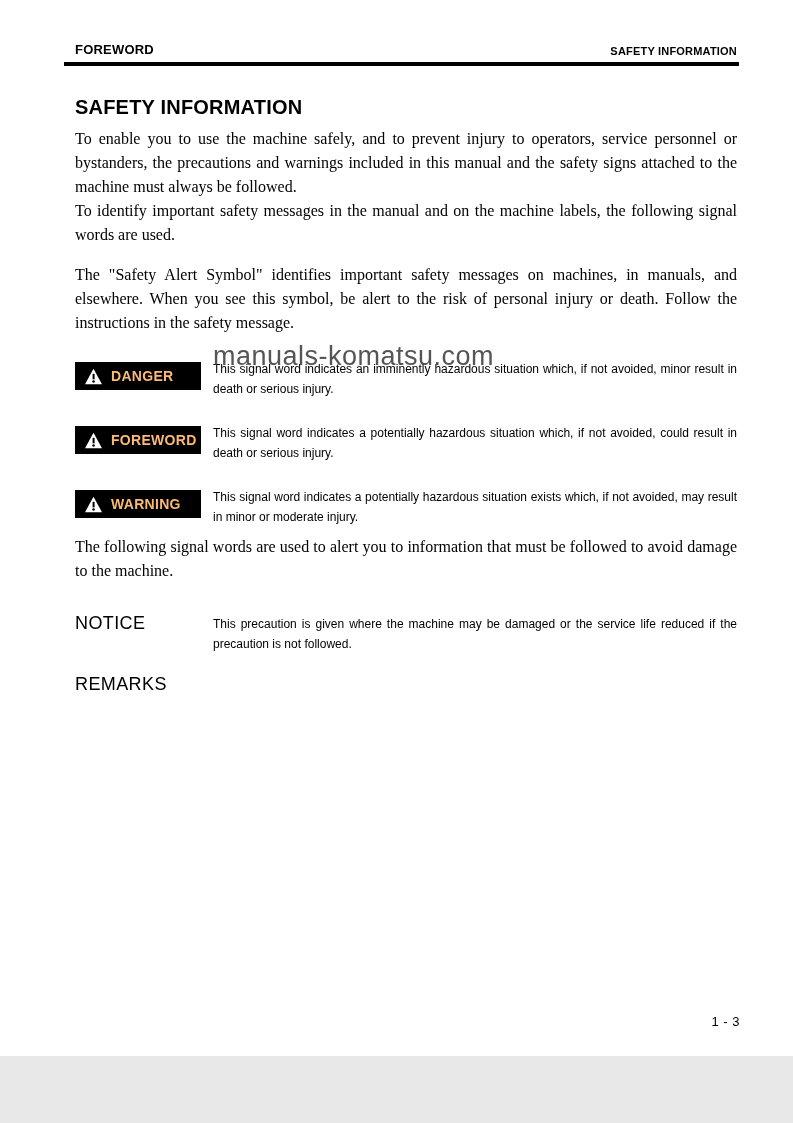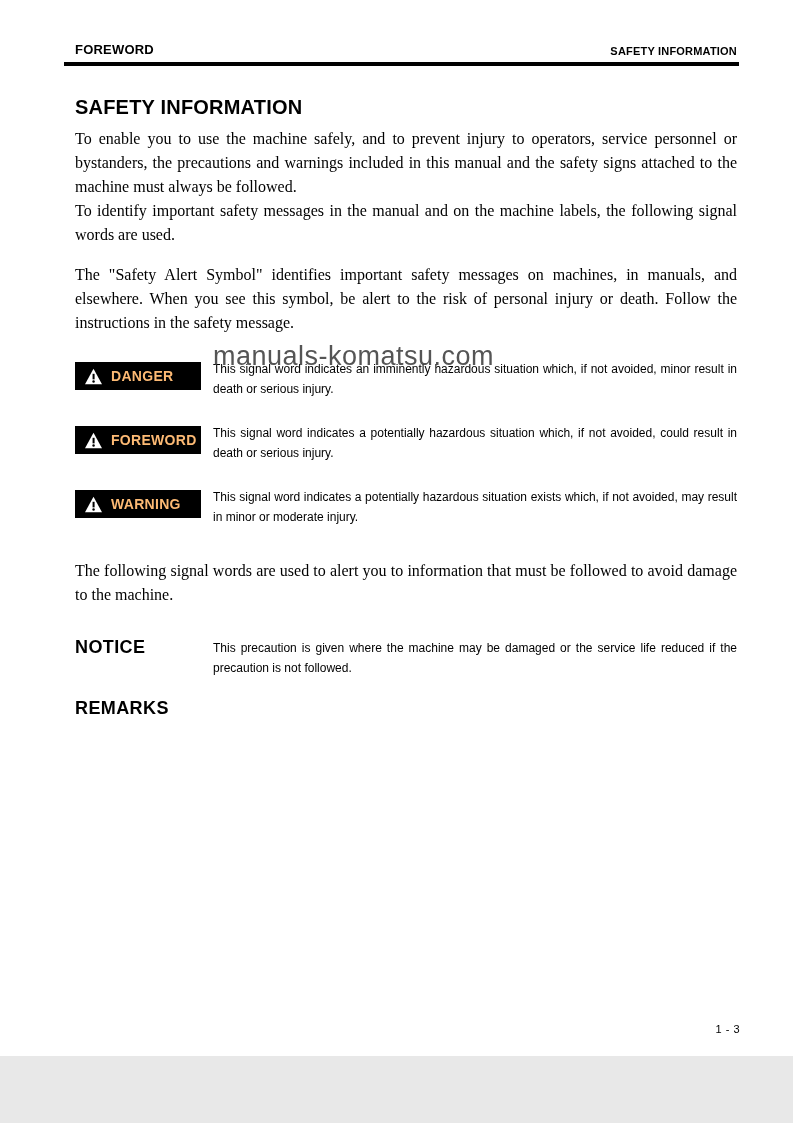--- a/index.html
+++ b/index.html
@@ -41,21 +41,21 @@
 
   p.body {
     font-size: 16px;
     line-height: 24px;
     text-align: justify;
     font-family: Liberation Serif, serif;
   }
   .p1 { margin-top: 8px; }
   .p2 { }
   .p3 { margin-top: 16px; }
-  .p-damage { margin-top: 32px; }
+  .p-damage { margin-top: 8px; }
 
   
   .signal-row {
     display: flex;
     align-items: flex-start;
     margin-top: 27px;
   }
   .label-col { flex: 0 0 138px; }
   .text-col  { flex: 1; }
   .text-col p {
@@ -75,21 +75,21 @@
     background: #000;
     color: #fdba74;
     font-weight: bold;
     font-size: 14px;
     letter-spacing: .3px;
   }
   .badge svg { flex: 0 0 auto; display: block; }
 
   .plain-label {
     font-size: 18px;
-    font-weight: bold;
+    font-weight: normal;
     letter-spacing: .4px;
   }
   .notice-row  { margin-top: 30px; }
   .remarks-row { margin-top: 20px; }
   .notice-row .text-col p,
   .remarks-row .text-col p { margin-top: 2px; }
 
   
   .watermark {
     position: absolute;
@@ -98,22 +98,22 @@
     font-size: 27px;
     color: rgba(55, 55, 55, 0.85);
     letter-spacing: .5px;
     pointer-events: none;
     white-space: nowrap;
   }
 
   .page-footer {
     position: absolute;
     right: 53px;
-    bottom: 21px;
-    font-size: 11px;
+    bottom: 27px;
+    font-size: 13px;
     letter-spacing: .5px;
   }
 </style>
 </head>
 <body>
 
 <div class="page">
   <div class="content">
 
     <div class="page-header">

